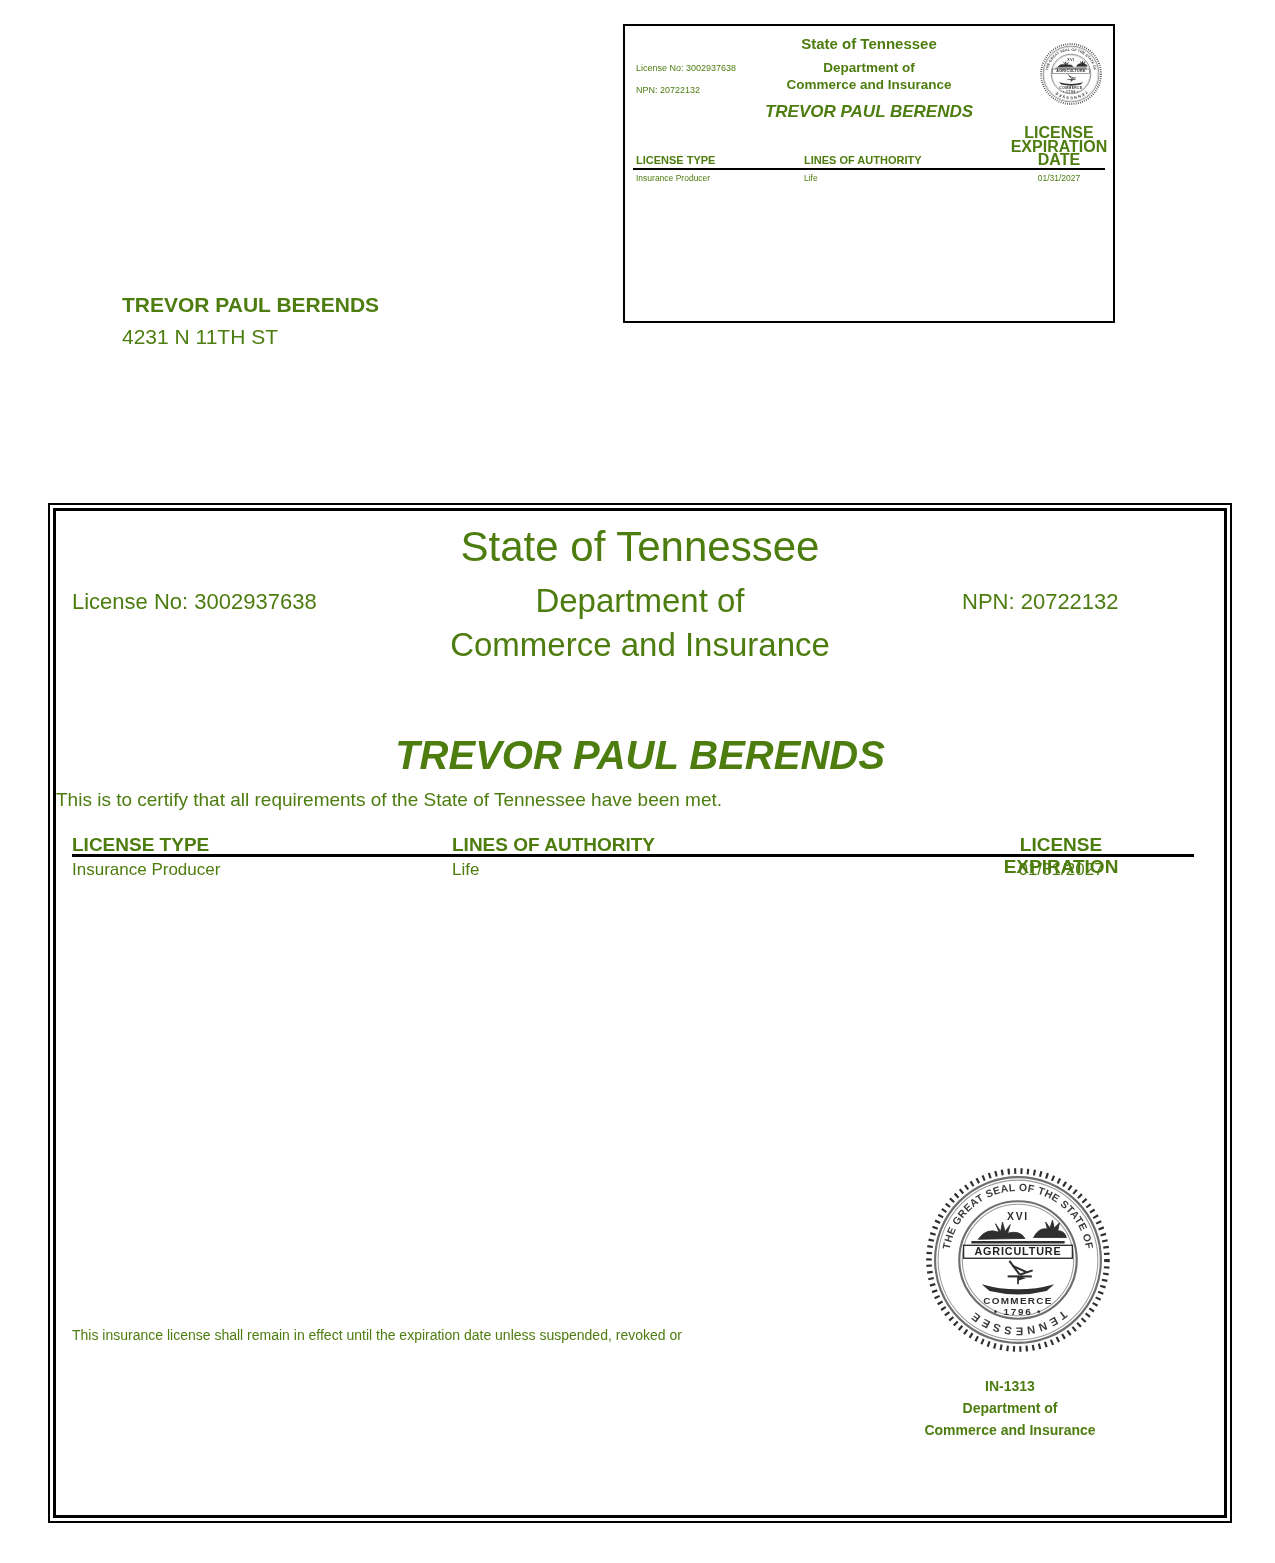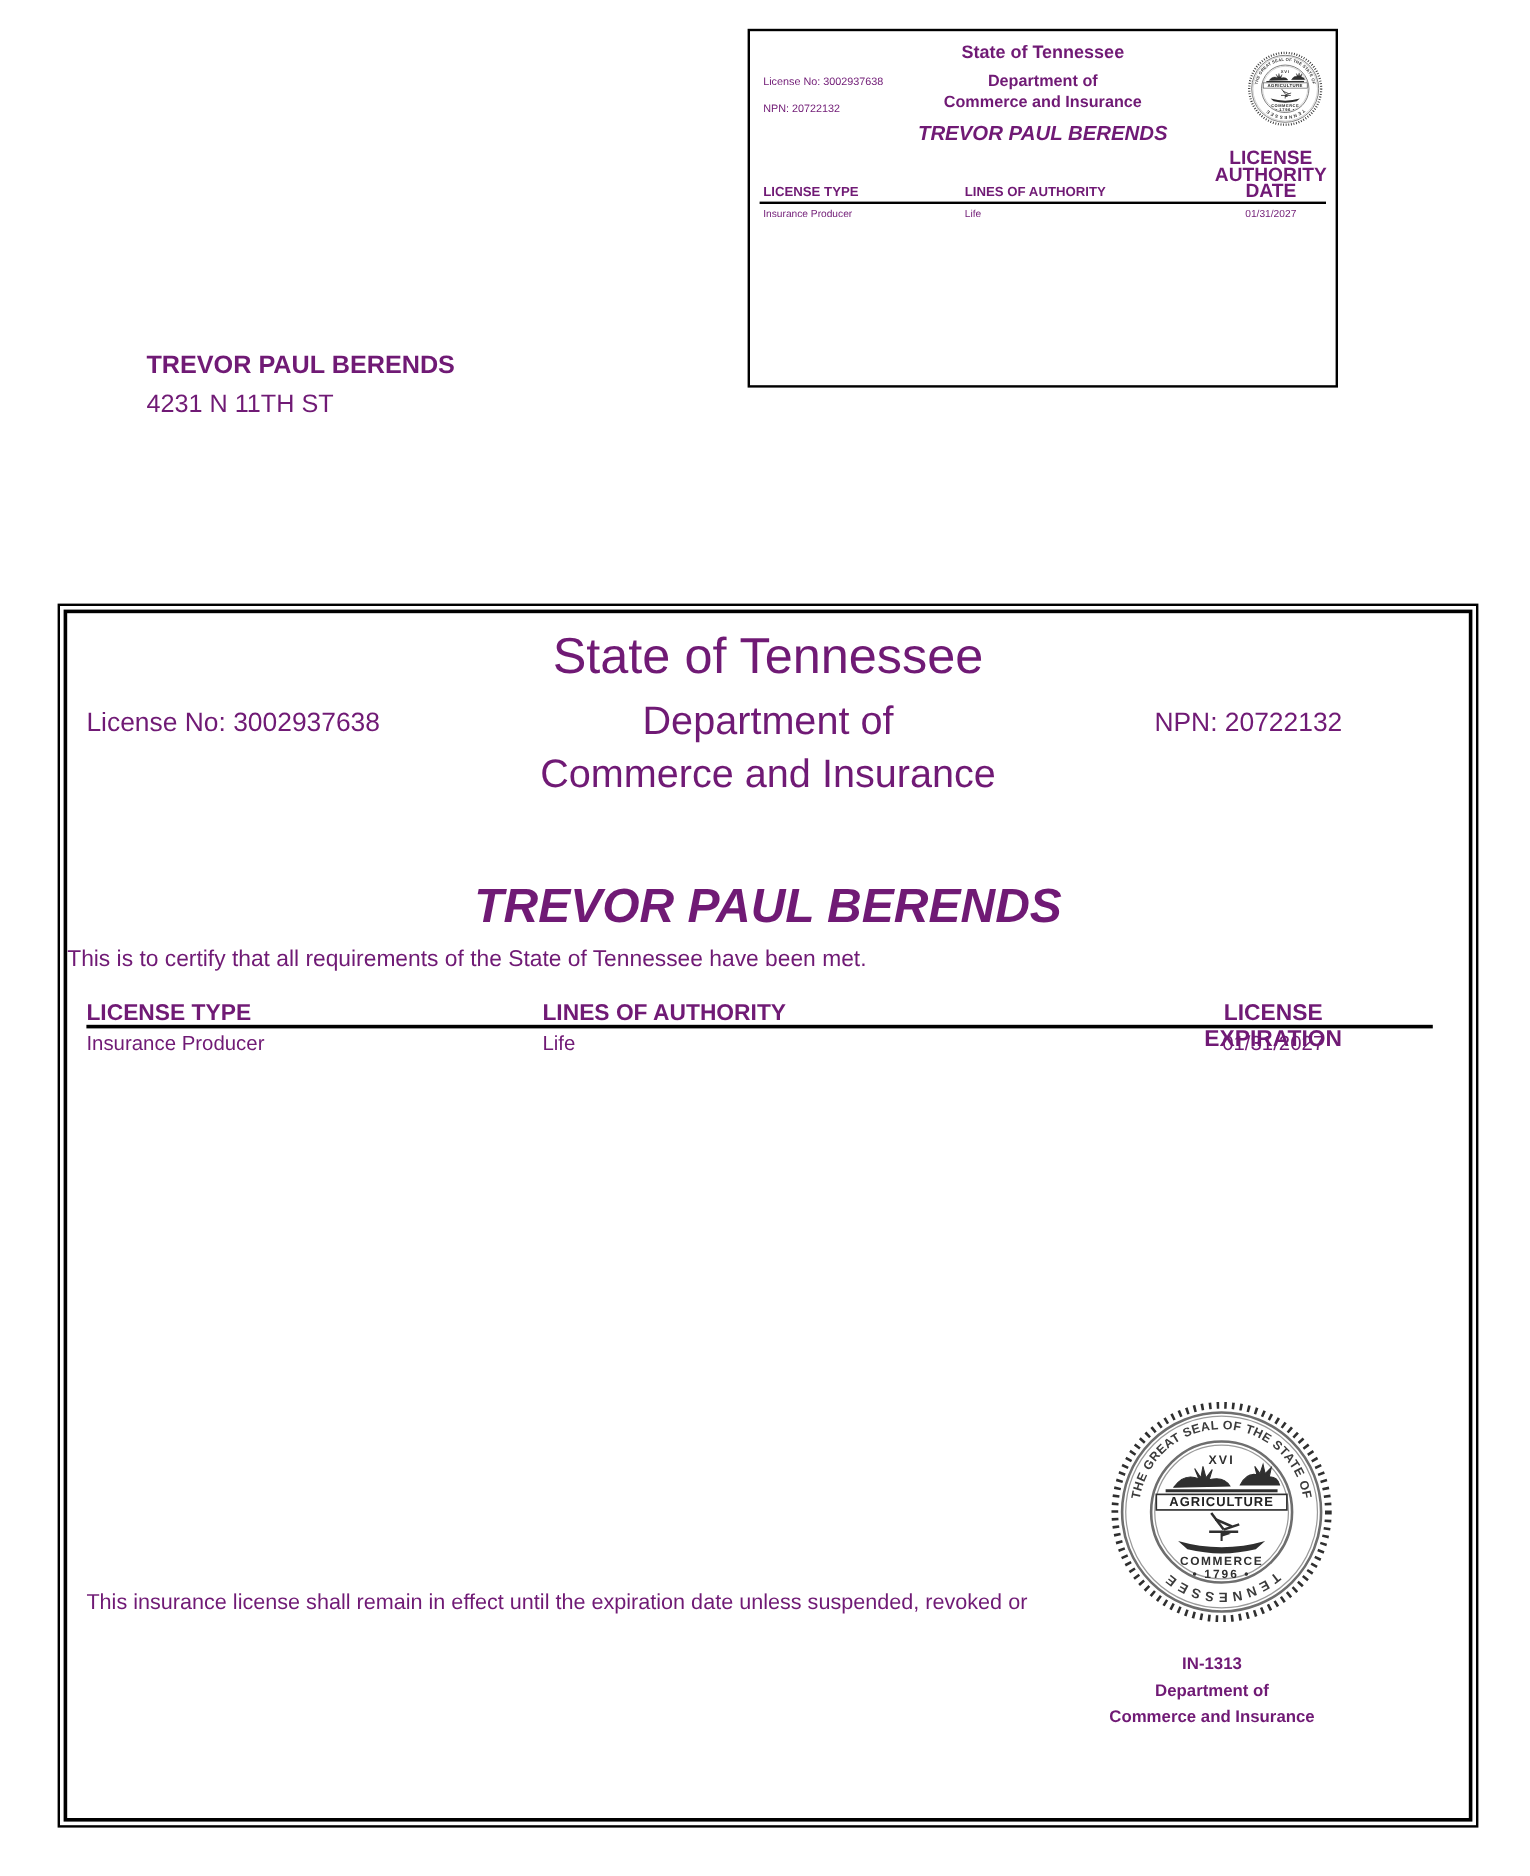--- a/index.html
+++ b/index.html
@@ -1,17 +1,17 @@
 <!DOCTYPE html>
 <html><head>
 <meta charset="utf-8">
 <style>
   html,body{margin:0;padding:0;background:#ffffff;}
   .page{position:relative;width:1275px;height:1563px;background:#fff;
-        font-family:"Liberation Sans",sans-serif;color:#701a75;overflow:hidden;}
+        font-family:"Liberation Sans",sans-serif;color:#4d7c0f;overflow:hidden;}
 
   
   .wallet-card{position:absolute;left:623px;top:24px;width:492px;height:299px;
                border:2px solid #000;box-sizing:border-box;background:#fff;}
   .wc-title{position:absolute;left:0;right:0;top:9px;text-align:center;
             font-weight:bold;font-size:15px;}
   .wc-license{position:absolute;left:11px;top:37px;font-size:9px;}
   .wc-npn{position:absolute;left:11px;top:59px;font-size:9px;}
   .wc-dept{position:absolute;left:0;right:0;top:33px;text-align:center;
            font-weight:bold;font-size:13.5px;line-height:17px;}
@@ -43,21 +43,21 @@
           font-size:33px;line-height:44px;}
   .c-name{position:absolute;left:0;right:0;top:222px;text-align:center;
           font-weight:bold;font-style:italic;font-size:40px;}
   .c-certify{position:absolute;left:0;right:0;top:278px;text-align:left;font-size:19px;}
   .c-th{position:absolute;top:323px;font-weight:bold;font-size:19px;}
   .c-col1{left:16px;} .c-col2{left:396px;}
   .c-col3{left:905px;width:200px;text-align:center;}
   .c-rule{position:absolute;left:16px;top:343px;width:1122px;height:3px;background:#000;}
   .c-td{position:absolute;top:349px;font-size:17px;}
   .c-seal{position:absolute;left:867px;top:654px;width:190px;height:190px;}
-  .c-footer{position:absolute;left:16px;top:811px;font-size:18px;line-height:27px;}
+  .c-footer{position:absolute;left:16px;top:811px;font-size:14px;line-height:27px;}
   .c-form{position:absolute;left:804px;top:864px;width:300px;text-align:center;
           font-weight:bold;font-size:14px;line-height:22px;}
 
   .seal-svg text{font-family:"Liberation Sans",sans-serif;}
 </style>
 </head>
 <body>
 
 <svg width="0" height="0" style="position:absolute" aria-hidden="true">
   <defs>
@@ -111,21 +111,21 @@
     <div class="wc-dept">
       <div>Department of</div>
       <div>Commerce and Insurance</div>
     </div>
     <div class="wc-name">TREVOR PAUL BERENDS</div>
     <svg class="wc-seal seal-svg" viewBox="0 0 220 220">
       <use href="#tn-seal"></use>
     </svg>
     <div class="wc-exp-header">
       <div>LICENSE</div>
-      <div>AUTHORITY</div>
+      <div>EXPIRATION</div>
       <div>DATE</div>
     </div>
     <div class="wc-th wc-col1">LICENSE TYPE</div>
     <div class="wc-th wc-col2">LINES OF AUTHORITY</div>
     <div class="wc-rule"></div>
     <div class="wc-td wc-col1">Insurance Producer</div>
     <div class="wc-td wc-col2">Life</div>
     <div class="wc-exp-value">01/31/2027</div>
   </div>
 

